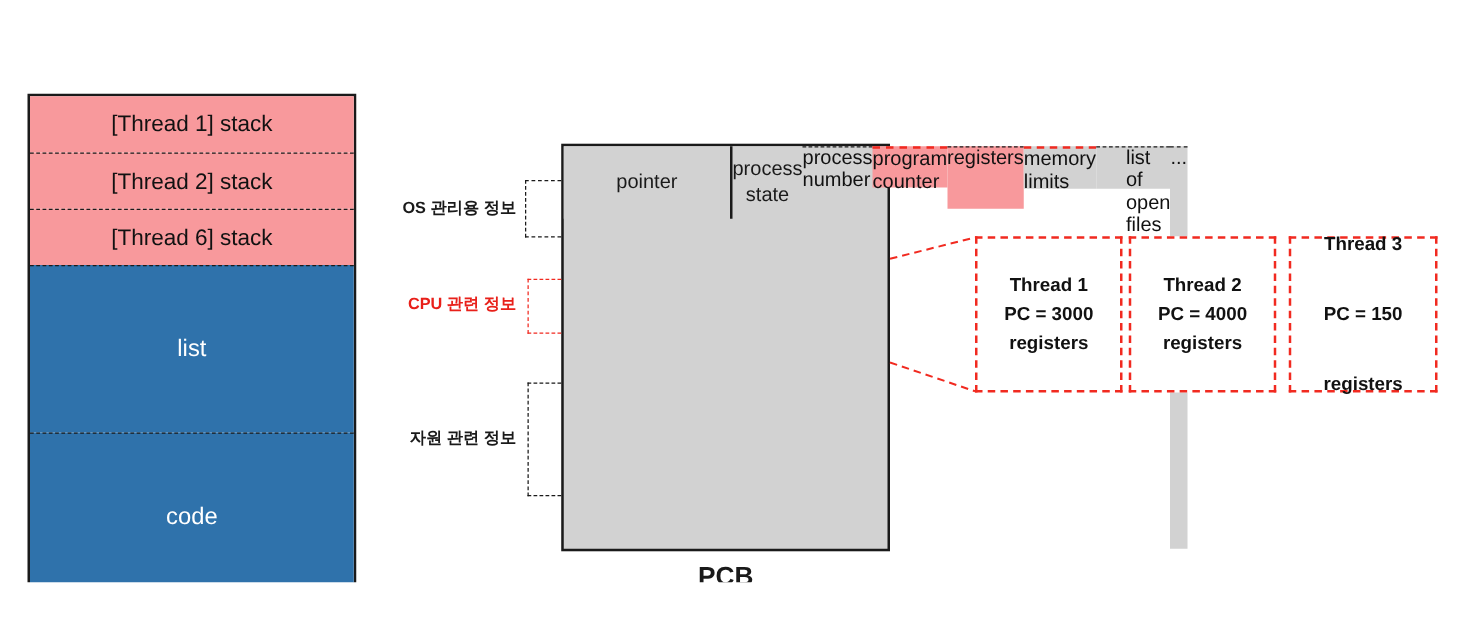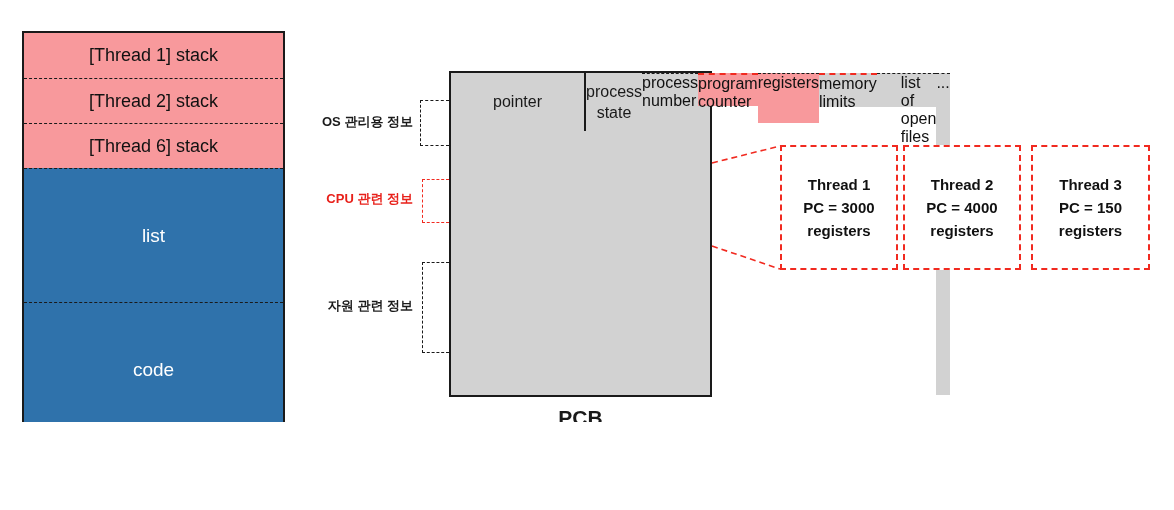--- a/index.html
+++ b/index.html
@@ -7,20 +7,21 @@
   body {
     font-family: "Liberation Sans", "DejaVu Sans", sans-serif;
     color: #1a1a1a;
   }
   .canvas {
     position: relative;
     width: 1174px;
     height: 422px;
     background: #ffffff;
     overflow: hidden;
+    margin-top: 44px;
   }
 
   
   .addr-space {
     position: absolute;
     left: 22px; top: 31px;
     width: 263px; height: 407px;
     border: 2px solid #1a1a1a;
     display: flex;
     flex-direction: column;
@@ -150,21 +151,21 @@
     align-items: center;
     justify-content: center;
     font-size: 15px;
     font-weight: 700;
     line-height: 23px;
     color: #111;
     text-align: center;
   }
   .thread-box.t1 { left: 780px; }
   .thread-box.t2 { left: 903px; }
-  .thread-box.t3 { left: 1031px; width: 119px; }
+  .thread-box.t3 { left: 1031px; width: 119px; gap: 33px; }
 
   
   .overlay {
     position: absolute;
     left: 0; top: 0;
     width: 1174px; height: 510px;
     pointer-events: none;
   }
 </style>
 </head>

